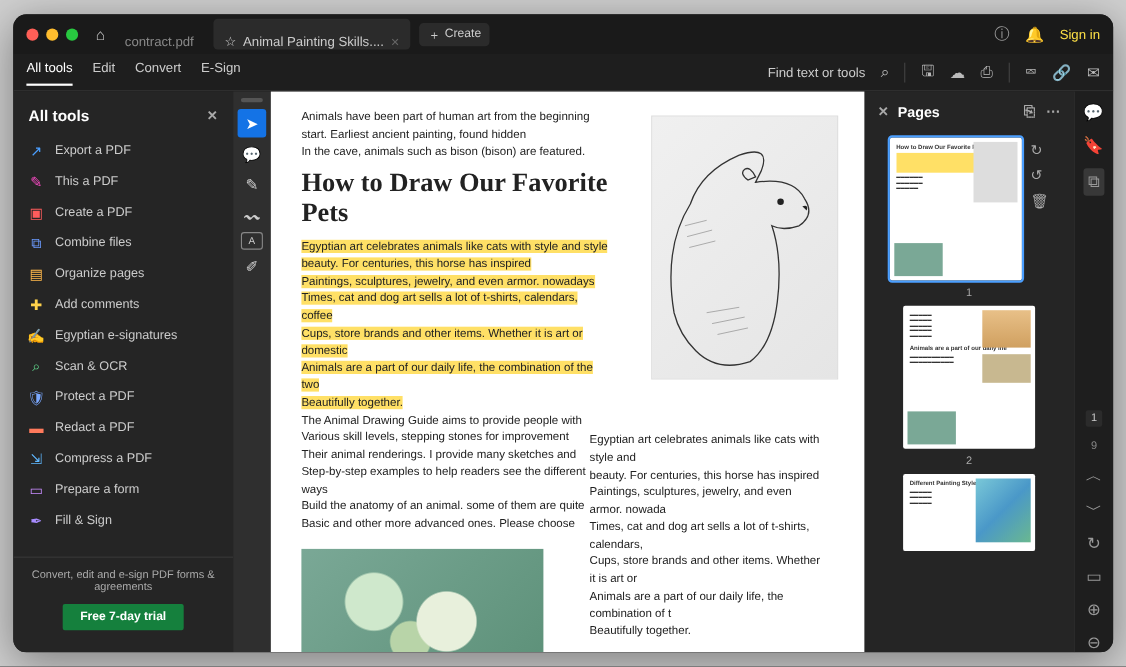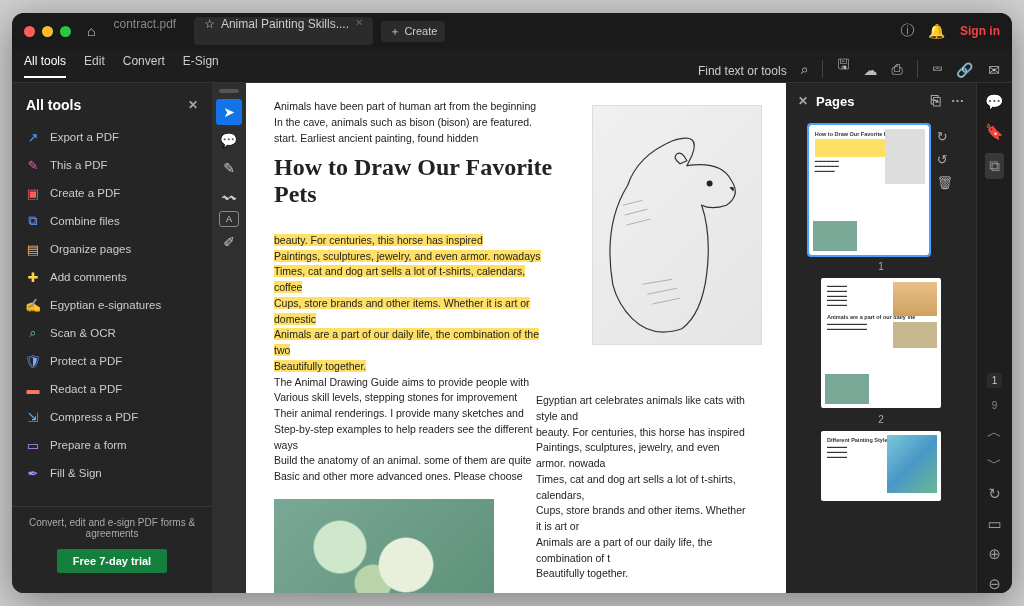--- a/index.html
+++ b/index.html
@@ -3,34 +3,34 @@
 <meta charset="utf-8">
 <style>
 * { margin:0; padding:0; box-sizing:border-box; font-family:-apple-system,BlinkMacSystemFont,"Segoe UI",sans-serif; }
 body { background:#d0d0d0; width:1024px; height:606px; overflow:hidden; display:flex; align-items:center; justify-content:center; }
 .window { width:1000px; height:580px; background:#1e1e1e; border-radius:12px; box-shadow:0 8px 40px rgba(0,0,0,0.4); overflow:hidden; display:flex; flex-direction:column; }
 .titlebar { height:36px; background:#1a1a1a; display:flex; align-items:center; padding:0 12px; gap:8px; }
 .traffic { display:flex; gap:7px; margin-right:8px; }
 .traffic span { width:11px; height:11px; border-radius:50%; display:block; }
 .tl-close{background:#ff5f57}.tl-min{background:#ffbd2e}.tl-max{background:#28c840}
 .home-icn{color:#ccc;font-size:14px;cursor:pointer}
-.tab{height:28px;display:flex;align-items:flex-start;padding:0 10px;font-size:12px;color:#ccc;gap:6px;cursor:pointer}
+.tab{height:28px;display:flex;align-items:flex-end;padding:0 10px;font-size:12px;color:#ccc;gap:6px;cursor:pointer}
 .tab.inactive{color:#888}
 .tab.active{background:#2b2b2b;border-radius:4px;}
 .tab .close{font-size:10px;color:#666;}
 .newbtn{display:flex;align-items:center;gap:4px;background:#2b2b2b;padding:3px 8px;border-radius:4px;font-size:11px;color:#ccc;cursor:pointer}
 .flex-spacer{flex:1}
 .title-right{display:flex;align-items:center;gap:14px;color:#999;font-size:14px}
-.signin{color:#ef4444;font-size:12px;font-weight:700;cursor:pointer}
+.signin{color:#fde047;font-size:12px;font-weight:400;cursor:pointer}
 
 .menubar{height:34px;background:#1e1e1e;display:flex;align-items:center;padding:0 12px;border-bottom:1px solid #333}
 .menu-left{display:flex;gap:18px;font-size:12px;color:#ccc}
 .menu-item{cursor:pointer;padding-bottom:8px}
 .menu-item.active{color:#fff;border-bottom:2px solid #fff}
-.menu-right{display:flex;align-items:flex-end;gap:14px;color:#bbb;font-size:14px}
+.menu-right{display:flex;align-items:center;gap:14px;color:#bbb;font-size:14px}
 .findtext{font-size:12px;color:#ccc}
 .vdiv{width:1px;height:18px;background:#444}
 
 .main{flex:1;display:flex;overflow:hidden}
 
 
 .sidebar{width:200px;background:#252525;display:flex;flex-direction:column;padding:10px 0;font-size:12px;color:#ccc}
 .sb-head{display:flex;justify-content:space-between;align-items:center;padding:4px 14px 10px;font-size:14px;font-weight:600;color:#fff}
 .sb-item{display:flex;align-items:center;gap:10px;padding:7px 14px;cursor:pointer;font-size:11.5px}
 .sb-icn{width:14px;height:14px;display:flex;align-items:center;justify-content:center;font-size:13px}
@@ -205,26 +205,26 @@
       <div class="ts-item">〰</div>
       <div class="ts-item" style="border:1px solid #888;font-size:9px;width:20px;height:16px">A</div>
       <div class="ts-item">✐</div>
     </div>
 
     <div class="doc">
       <div class="page">
         <div class="col">
           <div>
             <div>Animals have been part of human art from the beginning</div>
+            <div>start. Earliest ancient painting, found hidden</div>
             <div>In the cave, animals such as bison (bison) are featured.</div>
-            <div>start. Earliest ancient painting, found hidden</div>
           </div>
           <h1>How to Draw Our Favorite Pets</h1>
           <div>
-            <br>
+            <span class="highlight">Egyptian art celebrates animals like cats with style and style</span><br>
             <span class="highlight">beauty. For centuries, this horse has inspired</span><br>
             <span class="highlight">Paintings, sculptures, jewelry, and even armor. nowadays</span><br>
             <span class="highlight">Times, cat and dog art sells a lot of t-shirts, calendars, coffee</span><br>
             <span class="highlight">Cups, store brands and other items. Whether it is art or domestic</span><br>
             <span class="highlight">Animals are a part of our daily life, the combination of the two</span><br>
             <span class="highlight">Beautifully together.</span><br>
           </div>
           <div>
             <div>The Animal Drawing Guide aims to provide people with</div>
             <div>Various skill levels, stepping stones for improvement</div>

